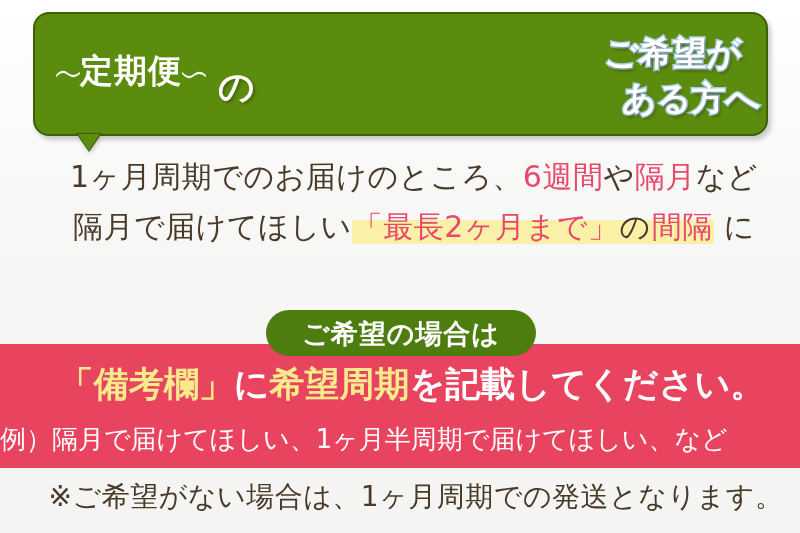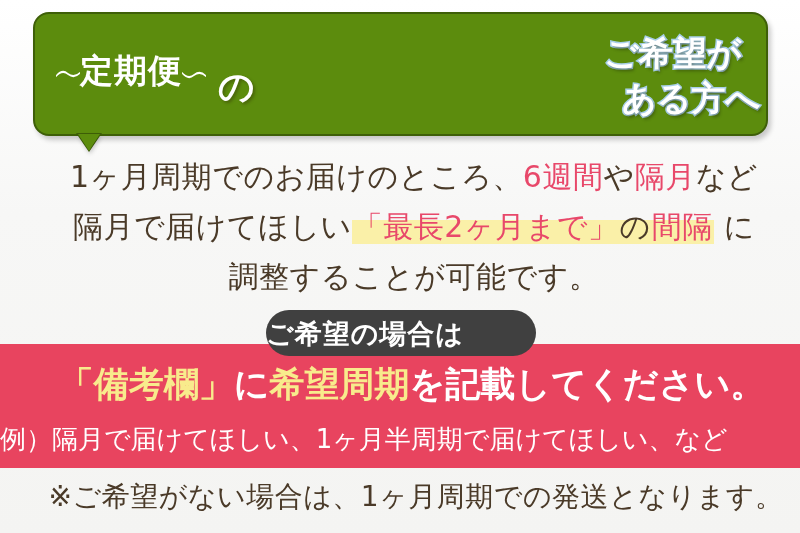--- a/index.html
+++ b/index.html
@@ -186,25 +186,25 @@
     background: #e8445f;
   }
 
   
   .badge {
     position: absolute;
     left: 266px;
     top: 310px;
     width: 270px;
     height: 46px;
-    background: #404040;
+    background: #4d7c0f;
     border-radius: 23px;
     display: flex;
     align-items: center;
-    justify-content: flex-start;
+    justify-content: center;
     z-index: 5;
   }
   .badge-text {
     color: #ffffff;
     font-size: 27px;
     font-weight: 700;
     letter-spacing: 1px;
     line-height: 1;
     white-space: nowrap;
   }
@@ -283,21 +283,20 @@
 <div class="body-text">
 
   <div class="body-line">
     <span>1ヶ月周期でのお届けのところ、</span><span class="em-pink">6週間</span><span>や</span><span class="em-pink">隔月</span><span>など</span>
   </div>
 
   <div class="body-line">
     <span>隔月で届けてほしい</span><span class="hl-yellow">「最長2ヶ月まで」</span><span class="hl-yellow-plain">の</span><span class="hl-yellow">間隔</span><span> に</span>
   </div>
 
-  <div class="body-line">調整することが可能です。</div>
 </div>
 
 <div class="pink-band"></div>
 
 <div class="badge">
   <span class="badge-text">ご希望の場合は</span>
 </div>
 
 <div class="pink-main-line">
   <span class="em-yellow">「備考欄」</span><span>に</span><span class="em-yellow">希望周期</span><span>を記載してください。</span>

